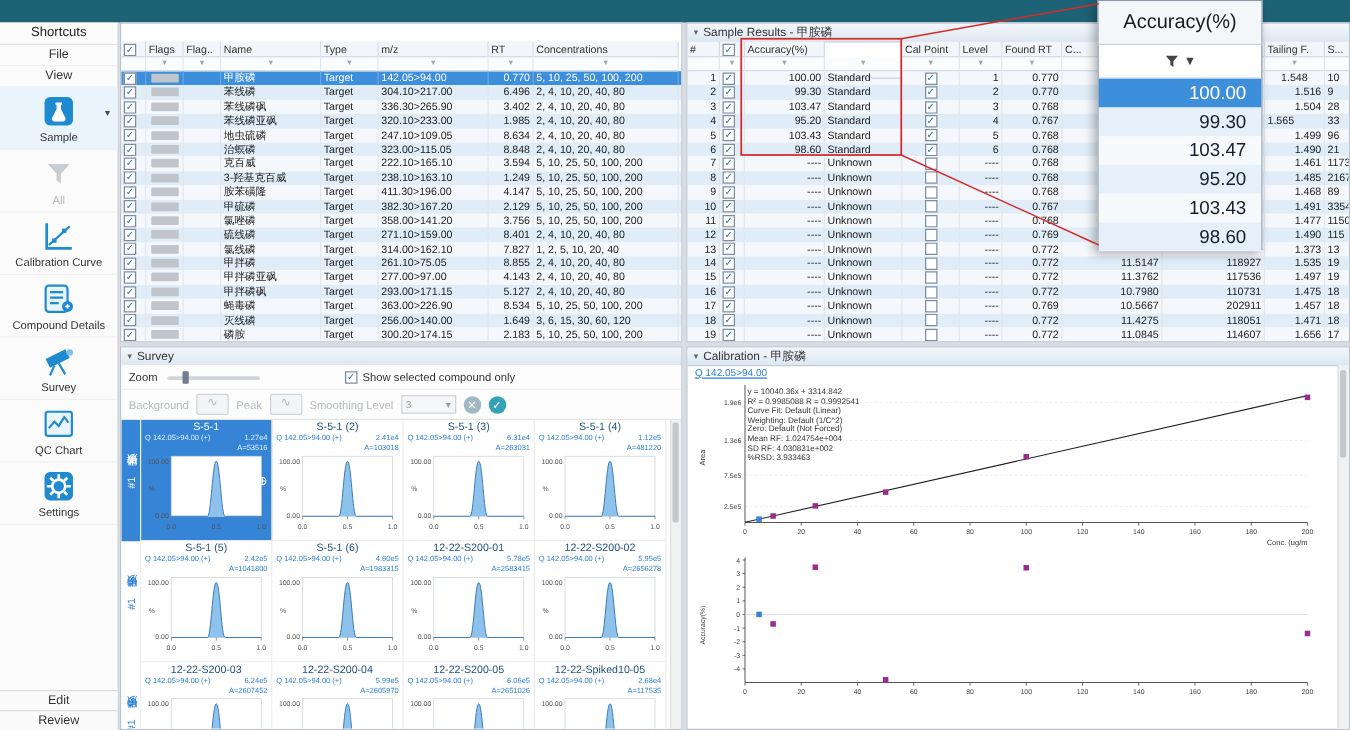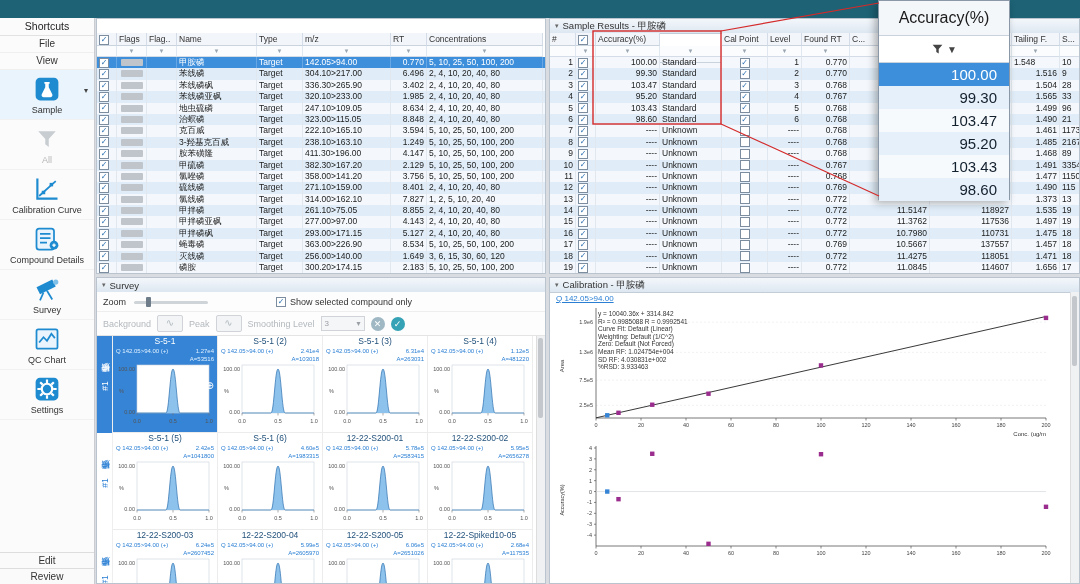--- a/index.html
+++ b/index.html
@@ -453,21 +453,21 @@
         <div class="g-row base">
           <div class="g-cell" style="width: 26px; text-align: right;">1</div>
           <div class="g-cell" style="width: 20px;"><span class="cb on">✓</span></div>
           <div class="g-cell" style="width: 64px; text-align: right;">100.00</div>
           <div class="g-cell" style="width: 62px;">Standard</div>
           <div class="g-cell" style="width: 46px; text-align: center;"><span class="cb on">✓</span></div>
           <div class="g-cell" style="width: 34px; text-align: right;">1</div>
           <div class="g-cell" style="width: 48px; text-align: right;">0.770</div>
           <div class="g-cell" style="width: 80px; text-align: right;"></div>
           <div class="g-cell" style="width: 82px; text-align: right;"></div>
-          <div class="g-cell" style="width: 48px; text-align: left;">1.548</div>
+          <div class="g-cell" style="width: 48px; text-align: center;">1.548</div>
           <div class="g-cell" style="width: 50px;">10</div>
         </div>
         <div class="g-row alt">
           <div class="g-cell" style="width: 26px; text-align: right;">2</div>
           <div class="g-cell" style="width: 20px;"><span class="cb on">✓</span></div>
           <div class="g-cell" style="width: 64px; text-align: right;">99.30</div>
           <div class="g-cell" style="width: 62px;">Standard</div>
           <div class="g-cell" style="width: 46px; text-align: center;"><span class="cb on">✓</span></div>
           <div class="g-cell" style="width: 34px; text-align: right;">2</div>
           <div class="g-cell" style="width: 48px; text-align: right;">0.770</div>
@@ -492,21 +492,21 @@
         <div class="g-row alt">
           <div class="g-cell" style="width: 26px; text-align: right;">4</div>
           <div class="g-cell" style="width: 20px;"><span class="cb on">✓</span></div>
           <div class="g-cell" style="width: 64px; text-align: right;">95.20</div>
           <div class="g-cell" style="width: 62px;">Standard</div>
           <div class="g-cell" style="width: 46px; text-align: center;"><span class="cb on">✓</span></div>
           <div class="g-cell" style="width: 34px; text-align: right;">4</div>
           <div class="g-cell" style="width: 48px; text-align: right;">0.767</div>
           <div class="g-cell" style="width: 80px; text-align: right;"></div>
           <div class="g-cell" style="width: 82px; text-align: right;"></div>
-          <div class="g-cell" style="width: 48px; text-align: right;">1.565</div>
+          <div class="g-cell" style="width: 48px; text-align: left;">1.565</div>
           <div class="g-cell" style="width: 50px;">33</div>
         </div>
         <div class="g-row base">
           <div class="g-cell" style="width: 26px; text-align: right;">5</div>
           <div class="g-cell" style="width: 20px;"><span class="cb on">✓</span></div>
           <div class="g-cell" style="width: 64px; text-align: right;">103.43</div>
           <div class="g-cell" style="width: 62px;">Standard</div>
           <div class="g-cell" style="width: 46px; text-align: center;"><span class="cb on">✓</span></div>
           <div class="g-cell" style="width: 34px; text-align: right;">5</div>
           <div class="g-cell" style="width: 48px; text-align: right;">0.768</div>
@@ -660,21 +660,21 @@
         </div>
         <div class="g-row base">
           <div class="g-cell" style="width: 26px; text-align: right;">17</div>
           <div class="g-cell" style="width: 20px;"><span class="cb on">✓</span></div>
           <div class="g-cell" style="width: 64px; text-align: right;">----</div>
           <div class="g-cell" style="width: 62px;">Unknown</div>
           <div class="g-cell" style="width: 46px; text-align: center;"><span class="cb"></span></div>
           <div class="g-cell" style="width: 34px; text-align: right;">----</div>
           <div class="g-cell" style="width: 48px; text-align: right;">0.769</div>
           <div class="g-cell" style="width: 80px; text-align: right;">10.5667</div>
-          <div class="g-cell" style="width: 82px; text-align: right;">137557</div>
+          <div class="g-cell" style="width: 82px; text-align: right;">202911</div>
           <div class="g-cell" style="width: 48px; text-align: right;">1.457</div>
           <div class="g-cell" style="width: 50px;">18</div>
         </div>
         <div class="g-row alt">
           <div class="g-cell" style="width: 26px; text-align: right;">18</div>
           <div class="g-cell" style="width: 20px;"><span class="cb on">✓</span></div>
           <div class="g-cell" style="width: 64px; text-align: right;">----</div>
           <div class="g-cell" style="width: 62px;">Unknown</div>
           <div class="g-cell" style="width: 46px; text-align: center;"><span class="cb"></span></div>
           <div class="g-cell" style="width: 34px; text-align: right;">----</div>

